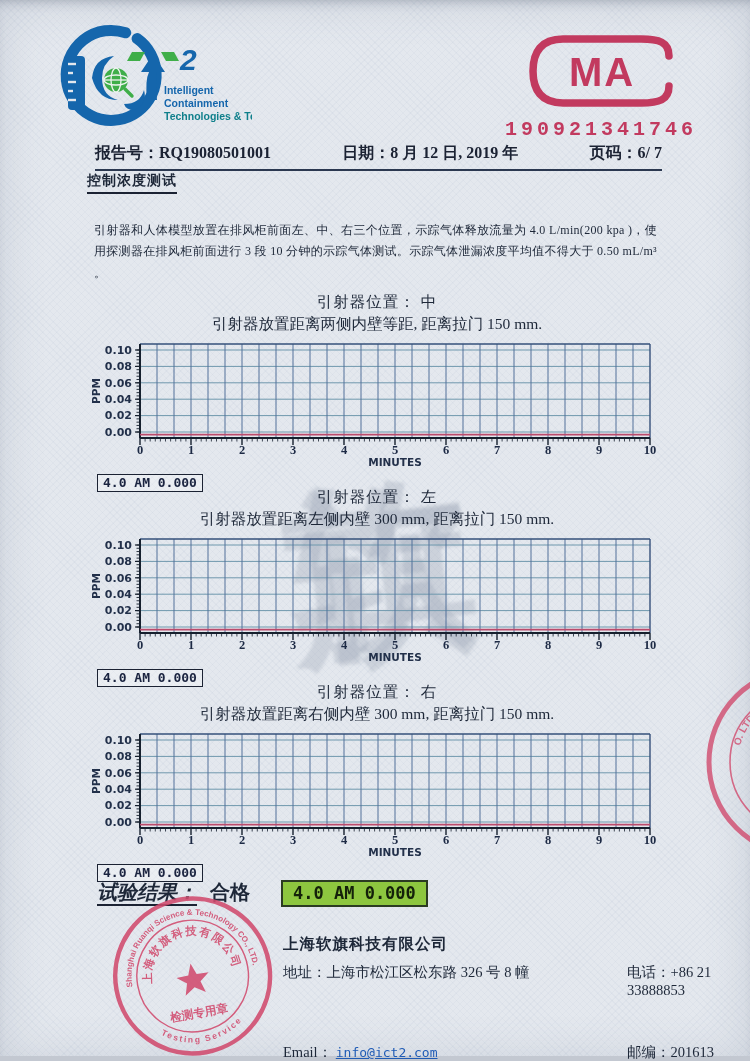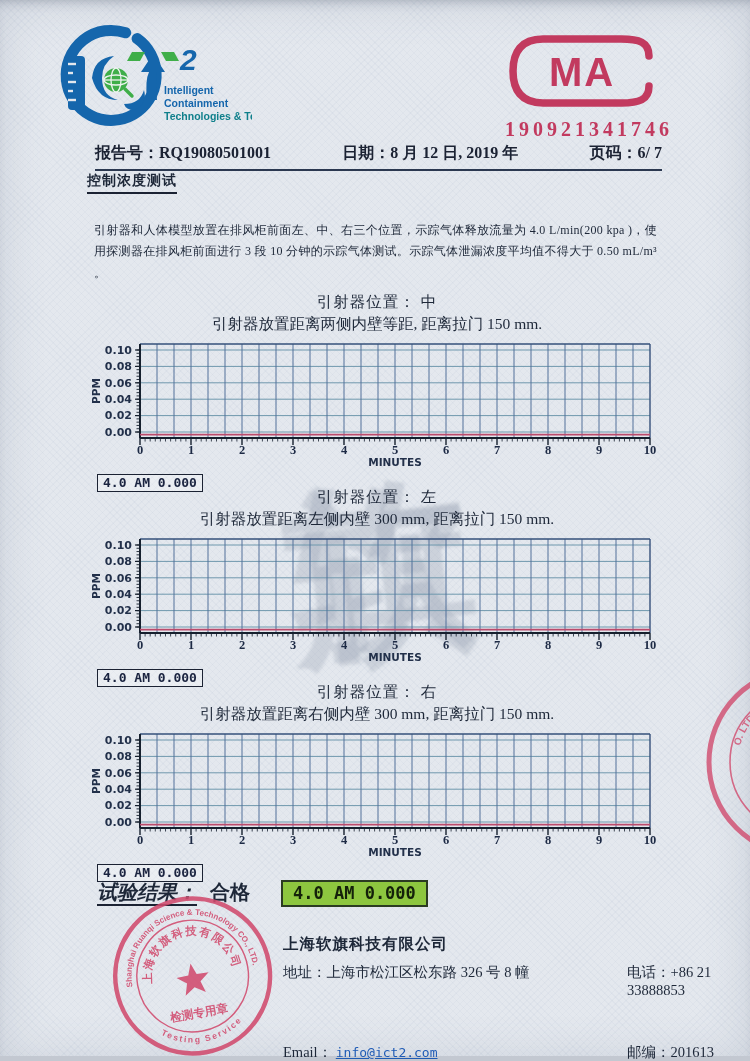--- a/index.html
+++ b/index.html
@@ -14,22 +14,22 @@
   .page::after{content:"";position:absolute;left:0;right:0;bottom:0;height:5px;background:#c3c8d1;}
 
   
   .watermark{position:absolute;left:255px;top:330px;z-index:1;
              writing-mode:vertical-rl;font-size:185px;line-height:1.05;
              font-weight:bold;color:rgba(148,158,175,.30);
              transform:rotate(-7deg);filter:blur(1.5px);user-select:none;}
 
   
   .logo{position:absolute;left:52px;top:20px;z-index:2;}
-  .cma{position:absolute;left:505px;top:30px;z-index:2;}
-  .cma-number{margin-top:2px;font-family:Liberation Serif, serif;
+  .cma{position:absolute;left:505px;top:30px;z-index:2;text-align:center;}
+  .cma-number{margin-top:2px;font-family:Liberation Mono, monospace;
               font-size:20px;font-weight:600;letter-spacing:4px;color:#c23a5f;}
 
   .meta-row{position:absolute;left:95px;top:143px;width:567px;z-index:2;
             display:flex;justify-content:space-between;align-items:baseline;
             border-bottom:2.5px solid #2b3850;padding-bottom:5px;
             font-size:16px;font-weight:bold;color:#1b2233;}
   .meta-item .v{font-weight:bold;}
 
   .doc-title{position:absolute;left:87px;top:172px;z-index:2;
              font-size:14px;font-weight:bold;letter-spacing:1px;

